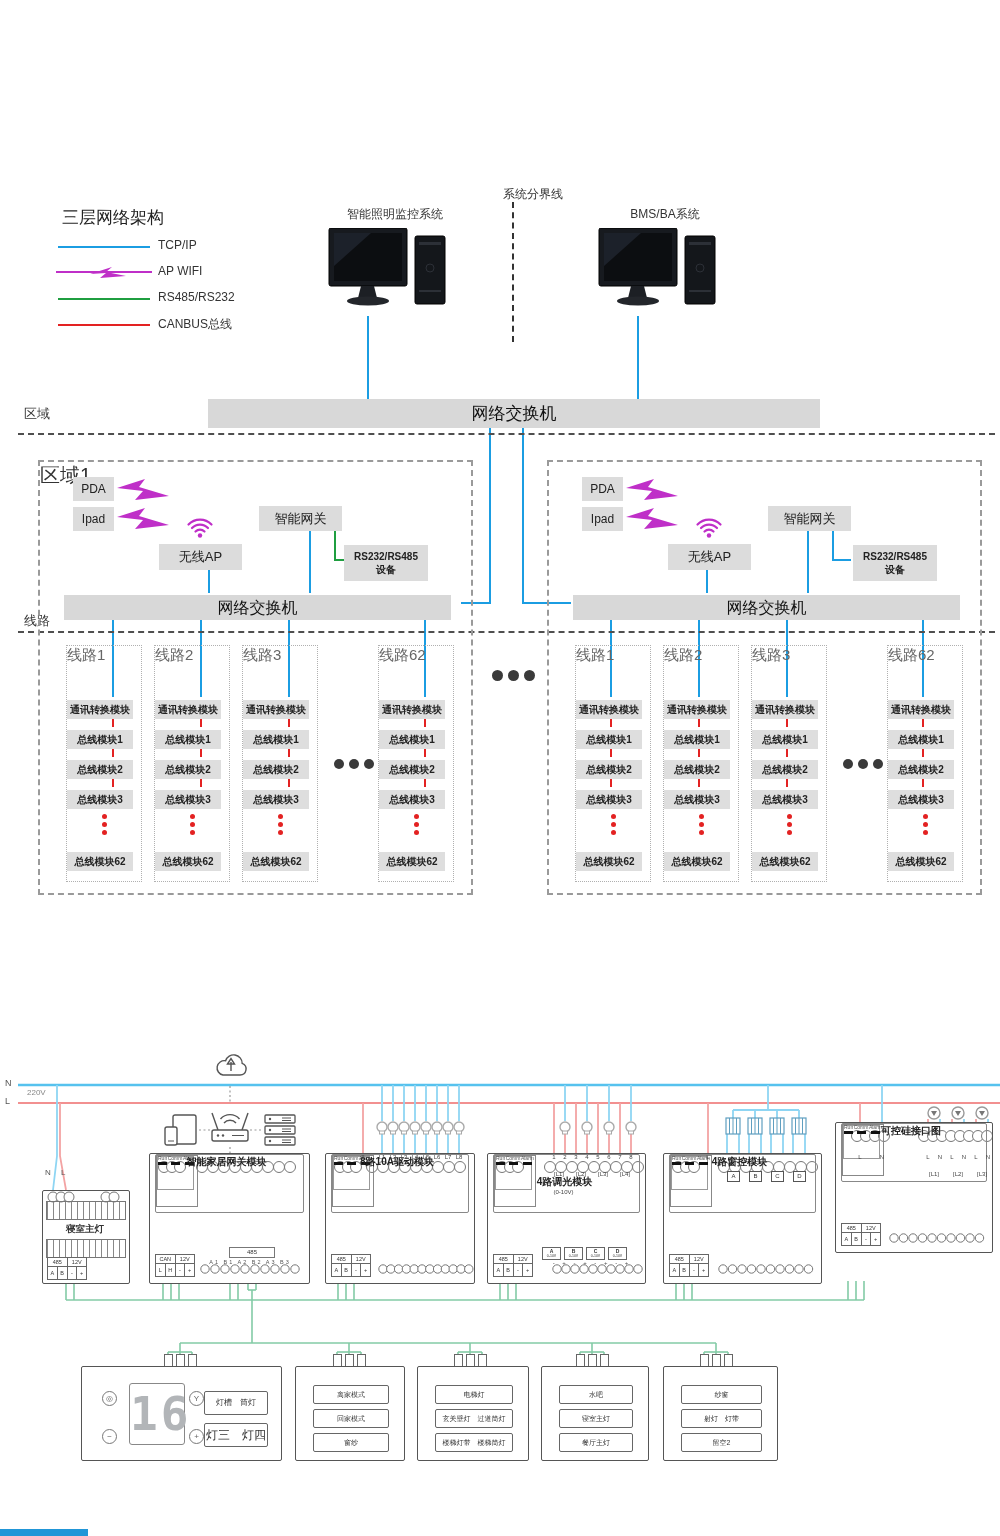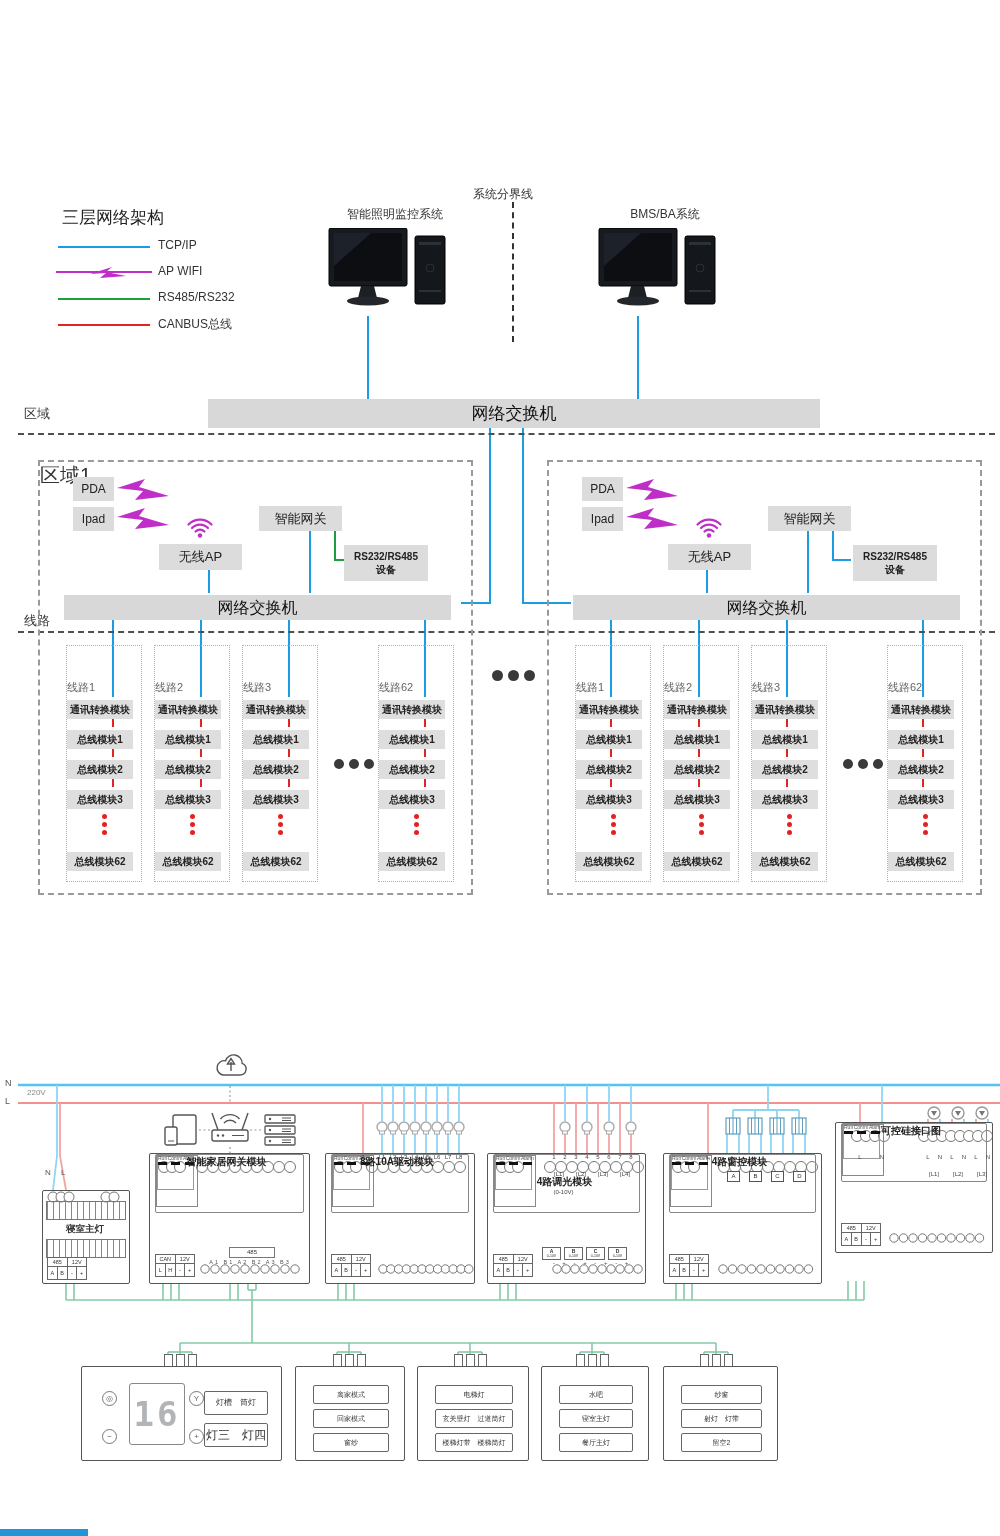--- a/index.html
+++ b/index.html
@@ -12,21 +12,21 @@
   .legend-title{font-size:17px;color:#222;}
   .lbl12{font-size:12px;color:#333;}
   .lbl13{font-size:13px;color:#333;}
   .gbox{background:#dcdcdc;text-align:center;color:#222;}
   .bar{background:#d8d8d8;text-align:center;color:#111;}
   .dashline{border-top:2px dashed #4f4f4f;height:0;}
   .vdash{border-left:2px dashed #333;width:0;}
   .zonebox{border:2px dashed #9a9a9a;}
   .zone-label{position:absolute;top:7px;right:12px;font-size:20px;color:#333;}
   .col{border:1px dotted #b0b0b0;}
-  .col-label{position:absolute;left:4px;top:3px;font-size:11px;color:#666;margin-top:34px;}
+  .col-label{position:absolute;left:4px;top:3px;font-size:15px;color:#666;}
   .cmod{position:absolute;left:5px;width:66px;height:19px;background:#dedede;
         font-size:10px;font-weight:bold;line-height:19px;text-align:center;color:#222;}
   .dot{position:absolute;border-radius:50%;}
   .module{position:absolute;background:#fff;border:1px solid #555;border-radius:2px;}
   .m-inner{position:absolute;left:5px;top:35px;right:5px;height:57px;border:1px solid #888;border-radius:2px;}
   .m-screen{position:absolute;left:4px;top:3px;width:40px;height:50px;border:1px solid #888;}
   .m-disp{position:absolute;left:3px;top:3px;right:3px;height:32px;border:1px solid #999;}
   .m-leds{position:absolute;left:1px;right:1px;bottom:1px;display:flex;justify-content:space-between;}
   .led{display:flex;flex-direction:column;align-items:center;font-size:5px;color:#555;line-height:5px;}
   .led i{display:block;width:9px;height:3px;background:#111;margin-top:1px;}
@@ -271,21 +271,21 @@
           <line x1="0" y1="9" x2="96" y2="9" stroke="#bf2fc8" stroke-width="2"></line>
           <polygon points="34,11 56,4 50,9 70,13 44,15 50,10" fill="#bf2fc8"></polygon>
         </svg></div>
       <div class="abs" style="left: 158px; top: 264px; width: 140px; height: 14px; font-size: 12px; color: rgb(51, 51, 51);">AP WIFI</div>
       <div class="abs" style="left: 58px; top: 298px; width: 92px; height: 0px; border-top: 2.5px solid rgb(31, 158, 64);"></div>
       <div class="abs" style="left: 158px; top: 290px; width: 140px; height: 14px; font-size: 12px; color: rgb(51, 51, 51);">RS485/RS232</div>
       <div class="abs" style="left: 58px; top: 324px; width: 92px; height: 0px; border-top: 2.5px solid rgb(227, 34, 34);"></div>
       <div class="abs" style="left: 158px; top: 316px; width: 140px; height: 14px; font-size: 12px; color: rgb(51, 51, 51);">CANBUS总线</div>
     </div>
 
-  <div class="abs lbl12" style="left:473px;top:186px;width:90px;text-align:left;">系统分界线</div>
+  <div class="abs lbl12" style="left:473px;top:186px;width:90px;text-align:right;">系统分界线</div>
   <div class="abs vdash" style="left:512px;top:202px;height:140px;"></div>
 
   <div class="abs bar" style="left:208px;top:399px;width:612px;height:29px;font-size:17px;line-height:29px;">网络交换机</div>
 
   <div class="abs lbl13" style="left:24px;top:405px;">区域</div>
   <div class="abs dashline" style="left:18px;top:433px;width:977px;"></div>
   <div class="abs lbl13" style="left:24px;top:612px;">线路</div>
   <div class="abs dashline" style="left:18px;top:631px;width:977px;"></div>
 
 
@@ -887,21 +887,21 @@
     <div class="abs toplab" style="left: 933px; top: 1154px; width: 14px; height: 7px;">N</div>
     <div class="abs toplab" style="left: 945px; top: 1154px; width: 14px; height: 7px;">L</div>
     <div class="abs toplab" style="left: 957px; top: 1154px; width: 14px; height: 7px;">N</div>
     <div class="abs toplab" style="left: 969px; top: 1154px; width: 14px; height: 7px;">L</div>
     <div class="abs toplab" style="left: 981px; top: 1154px; width: 14px; height: 7px;">N</div>
     <div class="abs chantag" style="left: 924px; top: 1171px; width: 20px; height: 8px;">[L1]</div>
     <div class="abs chantag" style="left: 948px; top: 1171px; width: 20px; height: 8px;">[L2]</div>
     <div class="abs chantag" style="left: 972px; top: 1171px; width: 20px; height: 8px;">[L3]</div>
     <div class="abs panel" style="left: 81px; top: 1366px; width: 199px; height: 93px;">
       <div class="abs" style="left: 47px; top: 16px; width: 54px; height: 60px; border: 1.2px solid rgb(136, 136, 136); border-radius: 3px; text-align: center;">
-        <div class="seg" style="font-size: 34px; line-height: 60px;">16</div>
+        <div class="seg" style="font-size: 46px; line-height: 60px;">16</div>
       </div>
       <div class="abs circle-icon" style="left: 20px; top: 24px; width: 13px; height: 13px; font-size: 8px; line-height: 13px;">◎</div>
       <div class="abs circle-icon" style="left: 20px; top: 62px; width: 13px; height: 13px; font-size: 8px; line-height: 13px;">−</div>
       <div class="abs circle-icon" style="left: 107px; top: 24px; width: 13px; height: 13px; font-size: 8px; line-height: 13px;">Y</div>
       <div class="abs circle-icon" style="left: 107px; top: 62px; width: 13px; height: 13px; font-size: 8px; line-height: 13px;">+</div>
       <div class="abs pbtn" style="left: 122px; top: 24px; width: 62px; height: 22px; font-size: 8px; line-height: 22px;">灯槽　筒灯</div>
       <div class="abs pbtn" style="left: 122px; top: 56px; width: 62px; height: 22px; font-size: 12px; line-height: 22px;">灯三　灯四</div>
     </div>
     <div class="abs panel" style="left: 295px; top: 1366px; width: 108px; height: 93px;">
       <div class="abs pbtn" style="left: 17px; top: 18px; width: 74px; height: 17px; font-size: 7px; line-height: 17px;">离家模式</div>

